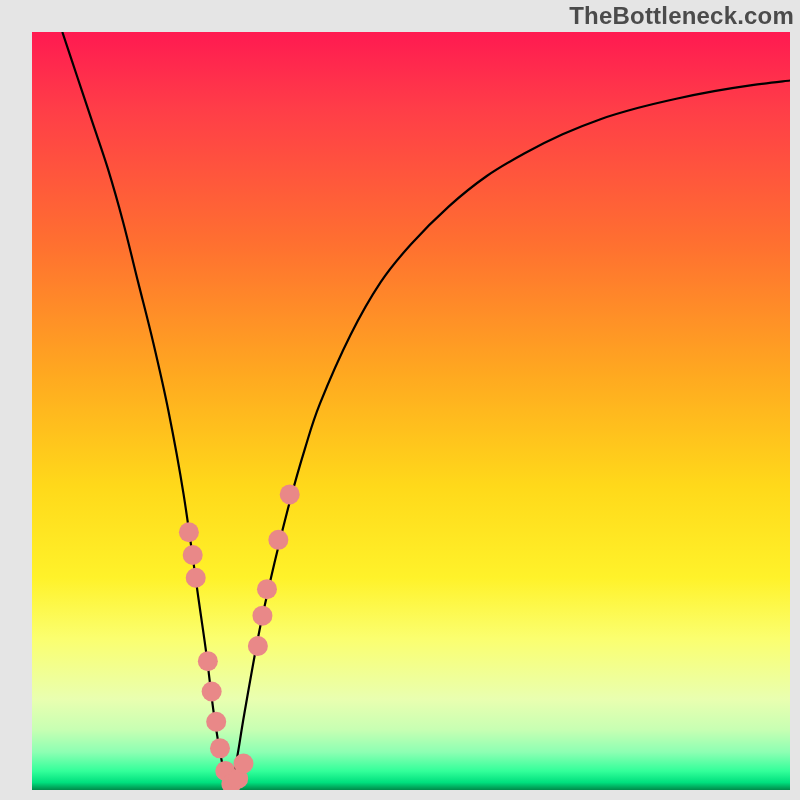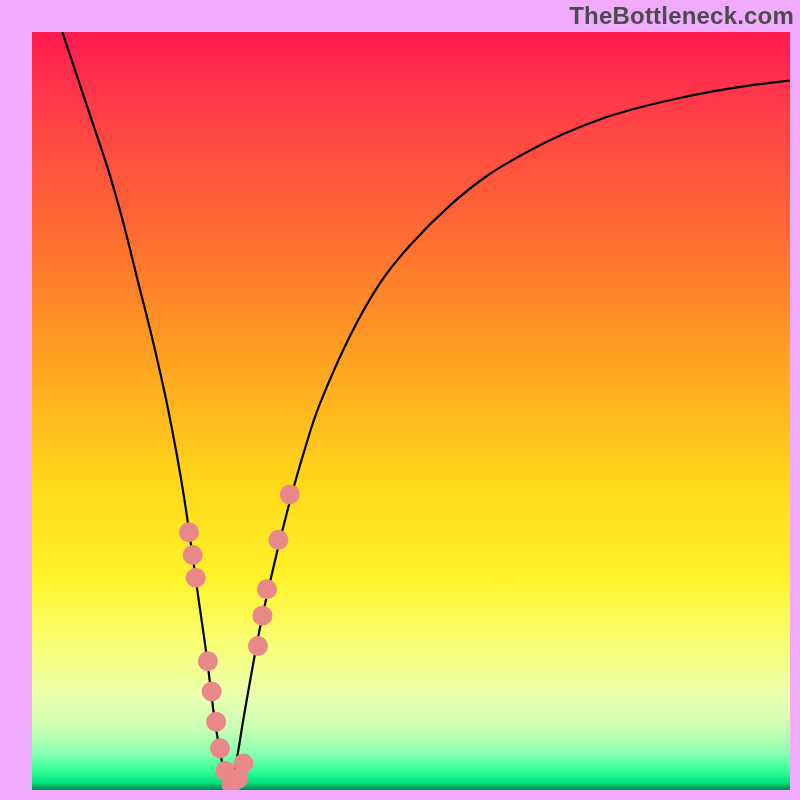--- a/index.html
+++ b/index.html
@@ -8,21 +8,21 @@
     width: 800px;
     height: 800px;
     overflow: hidden;
     background: #000;
     font-family: Arial, Helvetica, sans-serif;
   }
   .frame {
     position: relative;
     width: 800px;
     height: 800px;
-    background: #f0abfc;
+    background: #e5e5e5;
     text-decoration: underline;
   }
   .watermark {
     position: absolute;
     top: 2px;
     right: 6px;
     font-size: 24px;
     font-weight: 600;
     color: #4b4b4b;
     letter-spacing: 0.2px;

